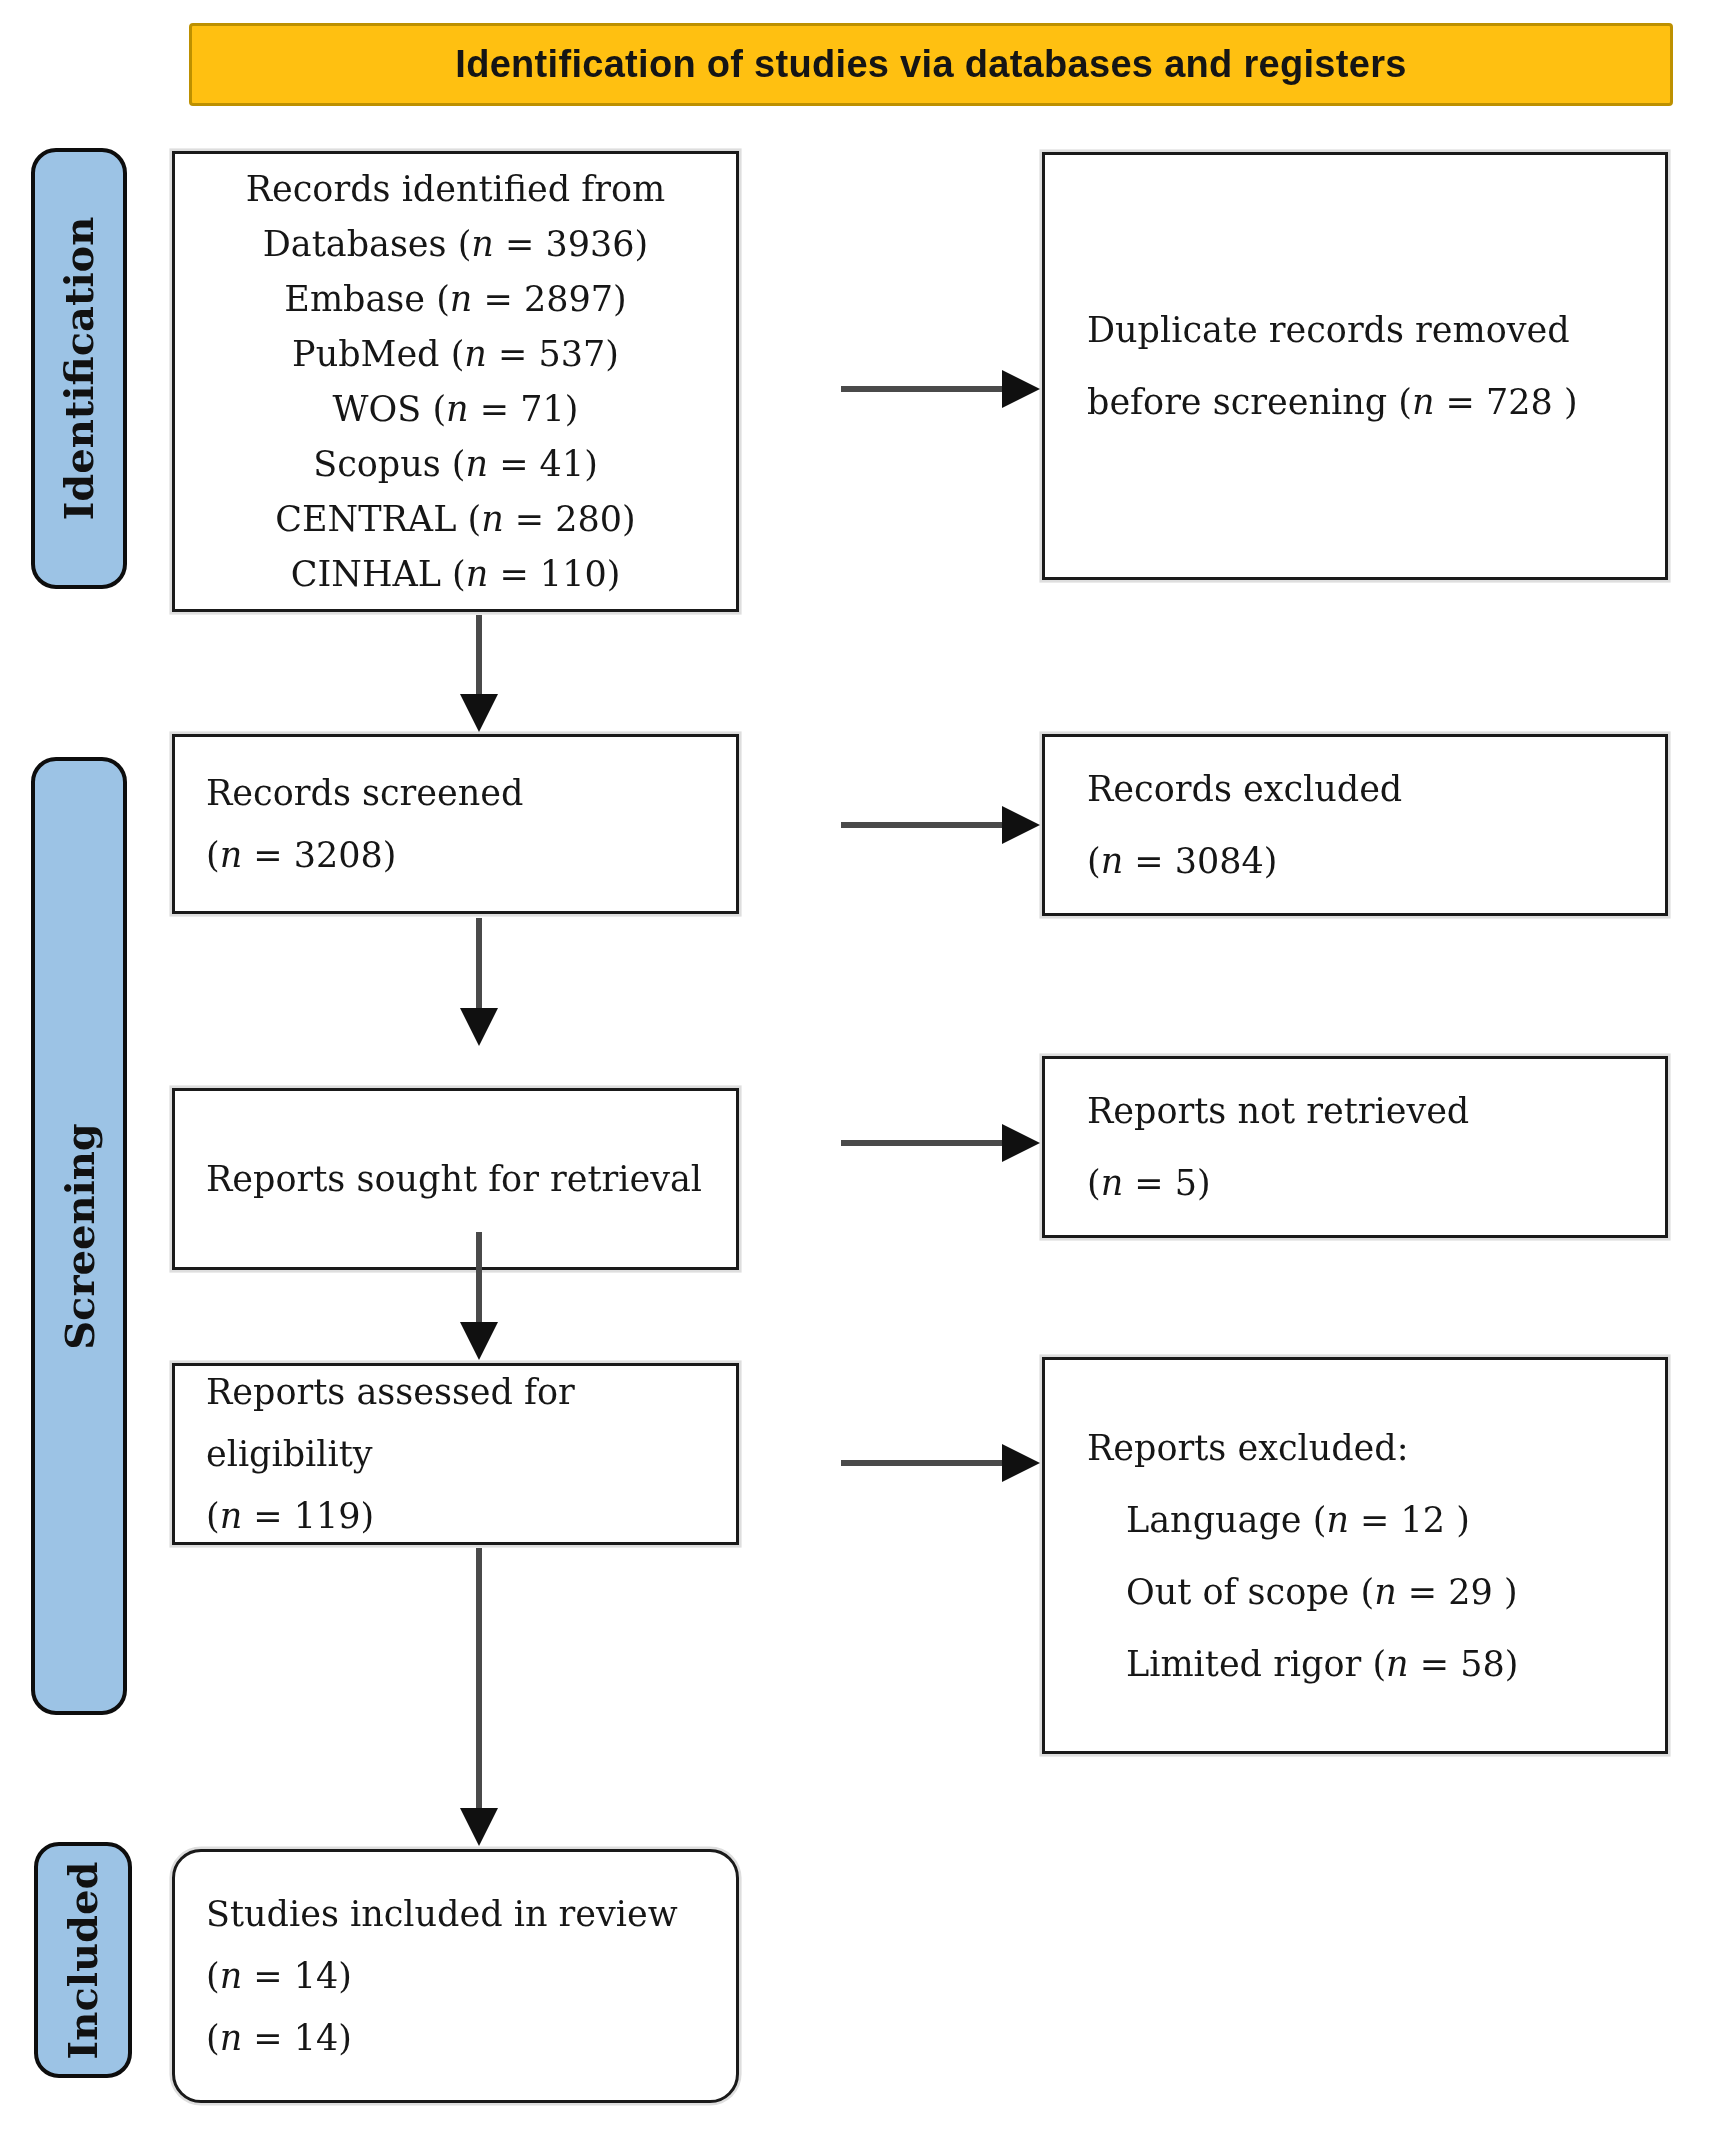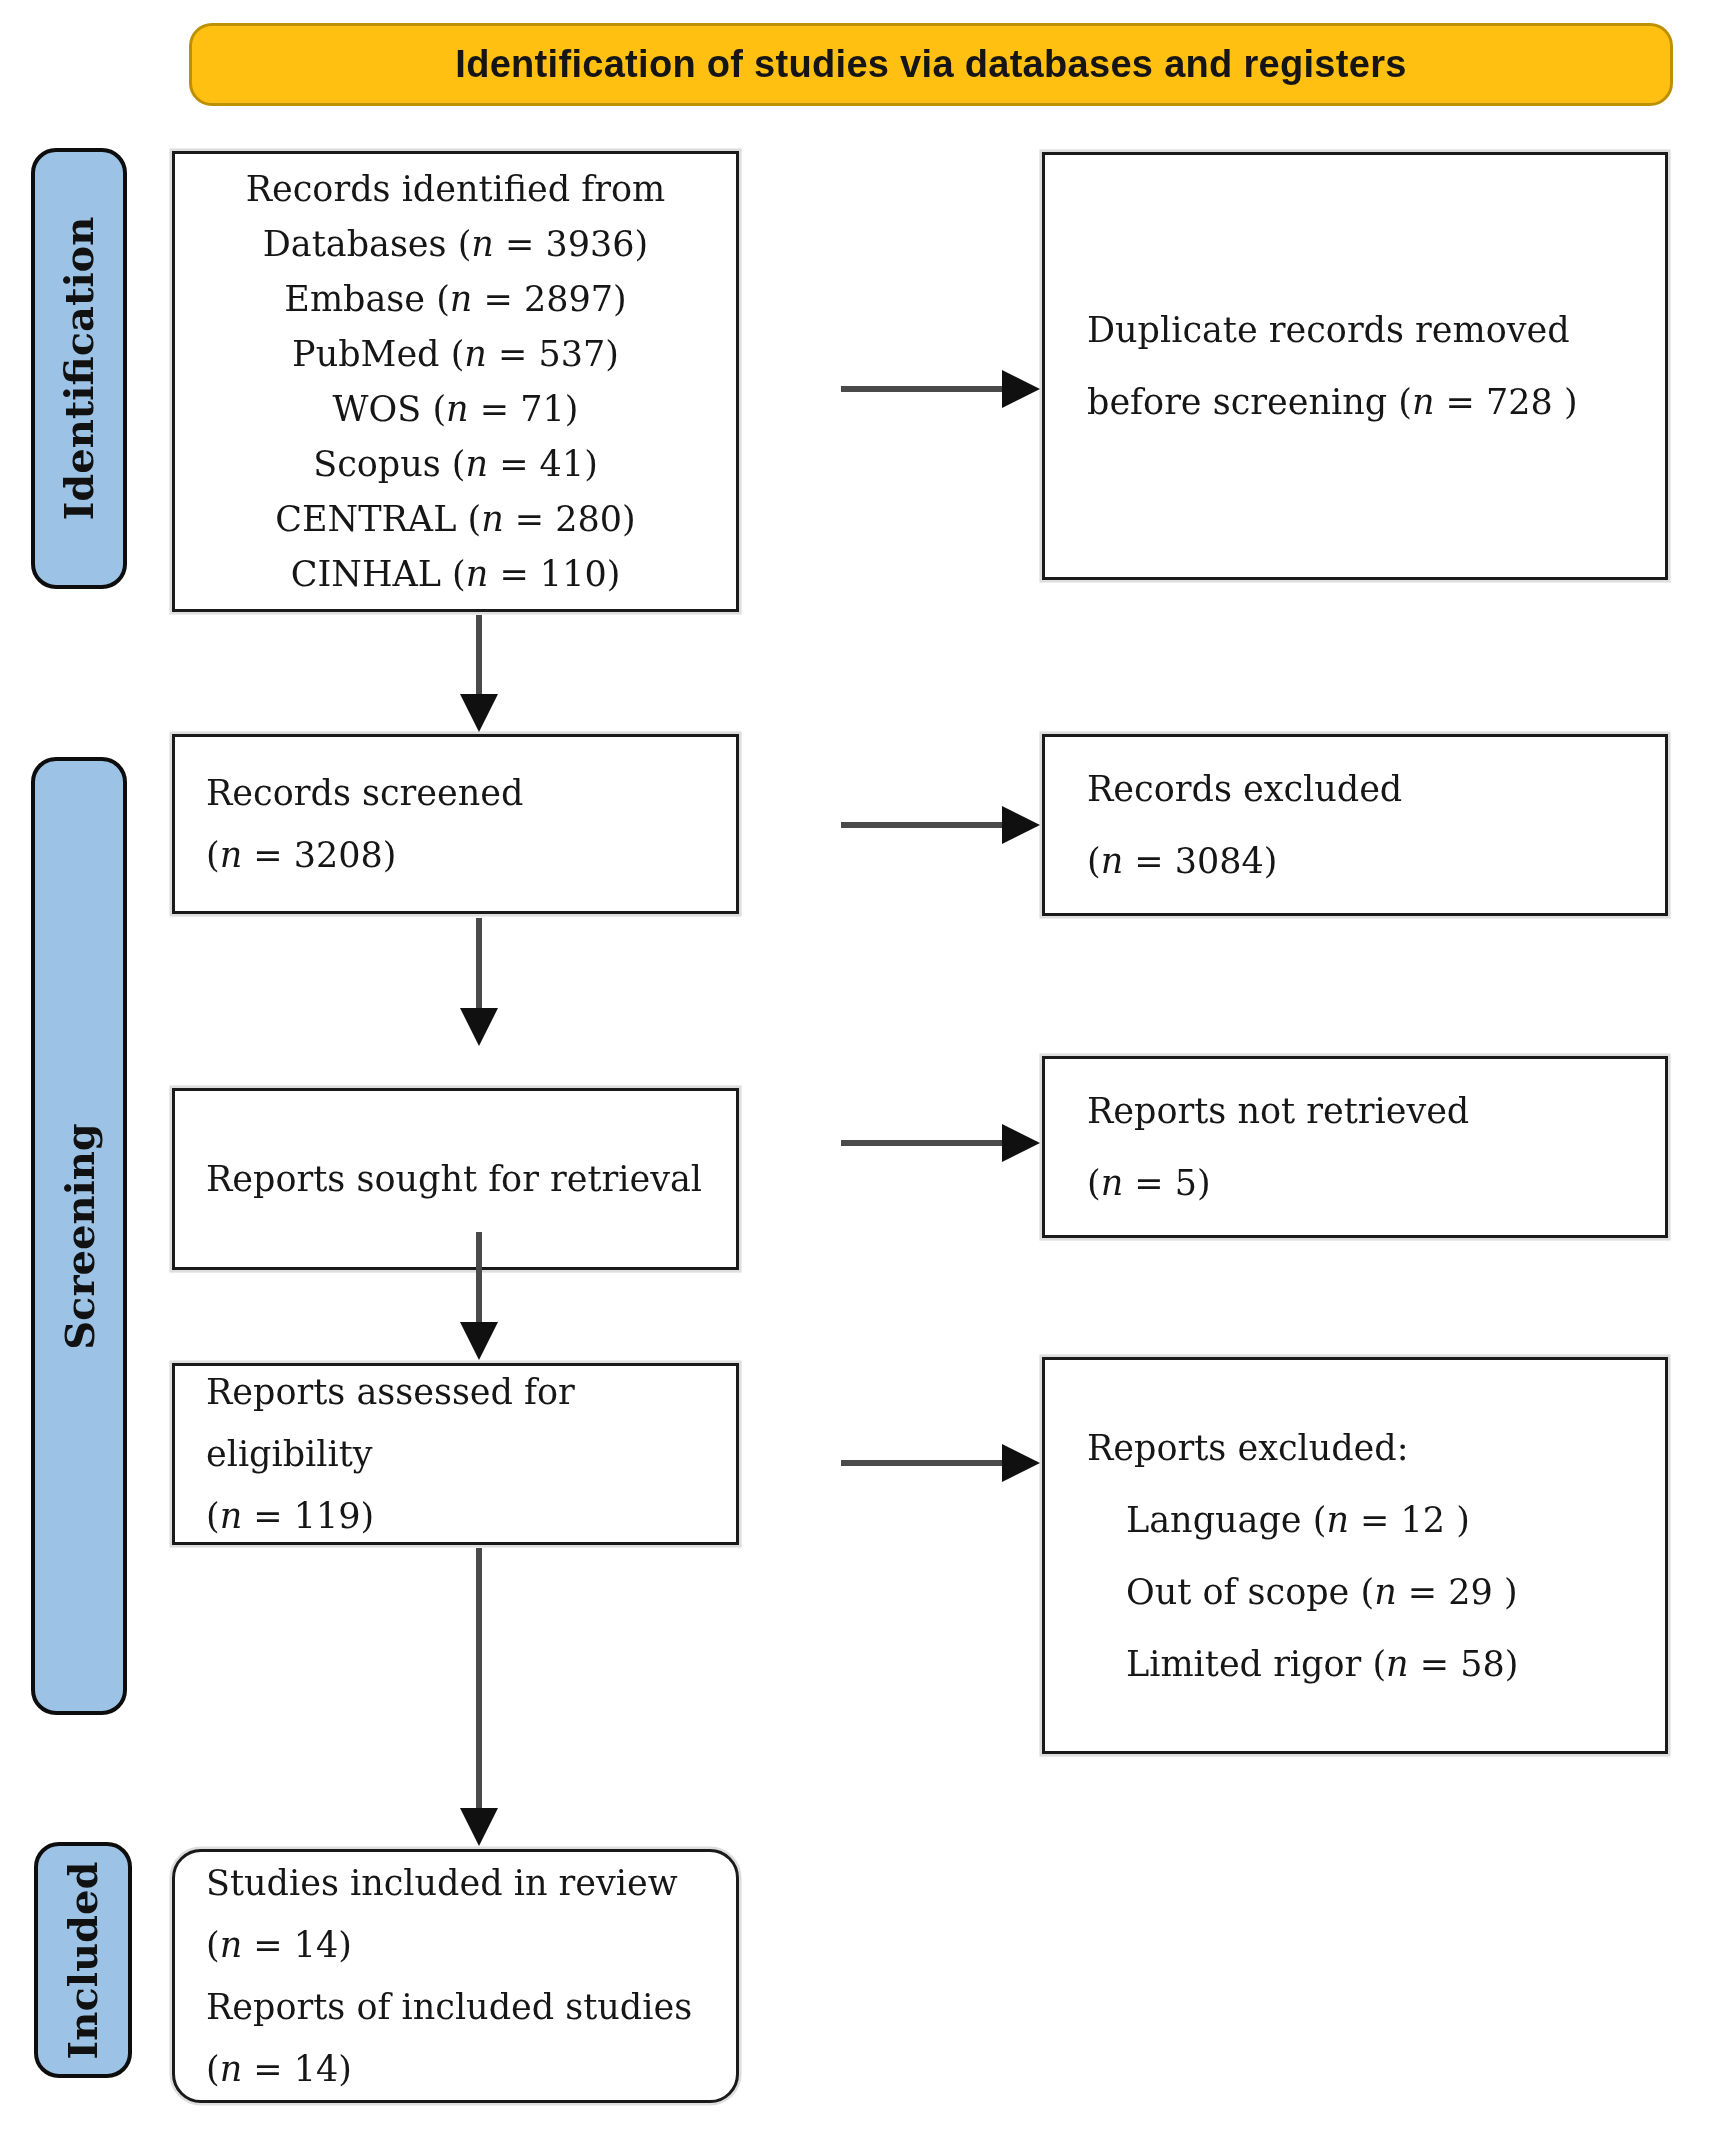--- a/index.html
+++ b/index.html
@@ -2,21 +2,21 @@
 <html style="font-size:10.4px"><head>
 <meta charset="utf-8">
 <style>
   html,body{margin:0;padding:0;background:#ffffff;}
   body{width:1729px;height:2140px;position:relative;overflow:hidden;
        font-family:"DejaVu Serif","Liberation Serif",serif;color:#161616;}
   #page{position:absolute;inset:0;}
 
   
   .banner{position:absolute;left:189px;top:23px;width:1484px;height:83px;
-          background:#FFC011;border:3.9px solid #BD9000;border-radius:23px;
+          background:#FFC011;border:3.9px solid #BD9000;border-radius:4px;
           display:flex;align-items:center;justify-content:center;box-sizing:border-box;}
   .banner span{font-family:"Liberation Sans","DejaVu Sans",sans-serif;
                font-weight:bold;font-size:38px;color:#151515;letter-spacing:0.3px;}
 
   
   .stage{position:absolute;background:#9CC3E5;border:4.6px solid #0d0d0d;border-radius:25px;
          display:flex;align-items:center;justify-content:center;box-sizing:border-box;}
   .stage .vtext{transform:rotate(-90deg);white-space:nowrap;font-weight:bold;
                 font-size:40px;color:#111;}
   #stage-identification{left:31px;top:148px;width:96px;height:441px;}
@@ -96,21 +96,20 @@
   </div>
 
   <div class="wbox leftcol" id="box-assessed">
     <div class="ln">Reports assessed for eligibility</div>
     <div class="ln">(<i>n</i> = 119)</div>
   </div>
 
   <div class="wbox leftcol" id="box-included">
     <div class="ln">Studies included in review</div>
     <div class="ln">(<i>n</i> = 14)</div>
-    <div class="ln">Reports of included studies</div>
     <div class="ln">(<i>n</i> = 14)</div>
   </div>
 
   <div class="wbox rightcol" id="box-duplicates">
     <div class="ln">Duplicate records removed</div>
     <div class="ln">before screening (<i>n</i> = 728 )</div>
   </div>
 
   <div class="wbox rightcol" id="box-excluded">
     <div class="ln">Records excluded</div>

